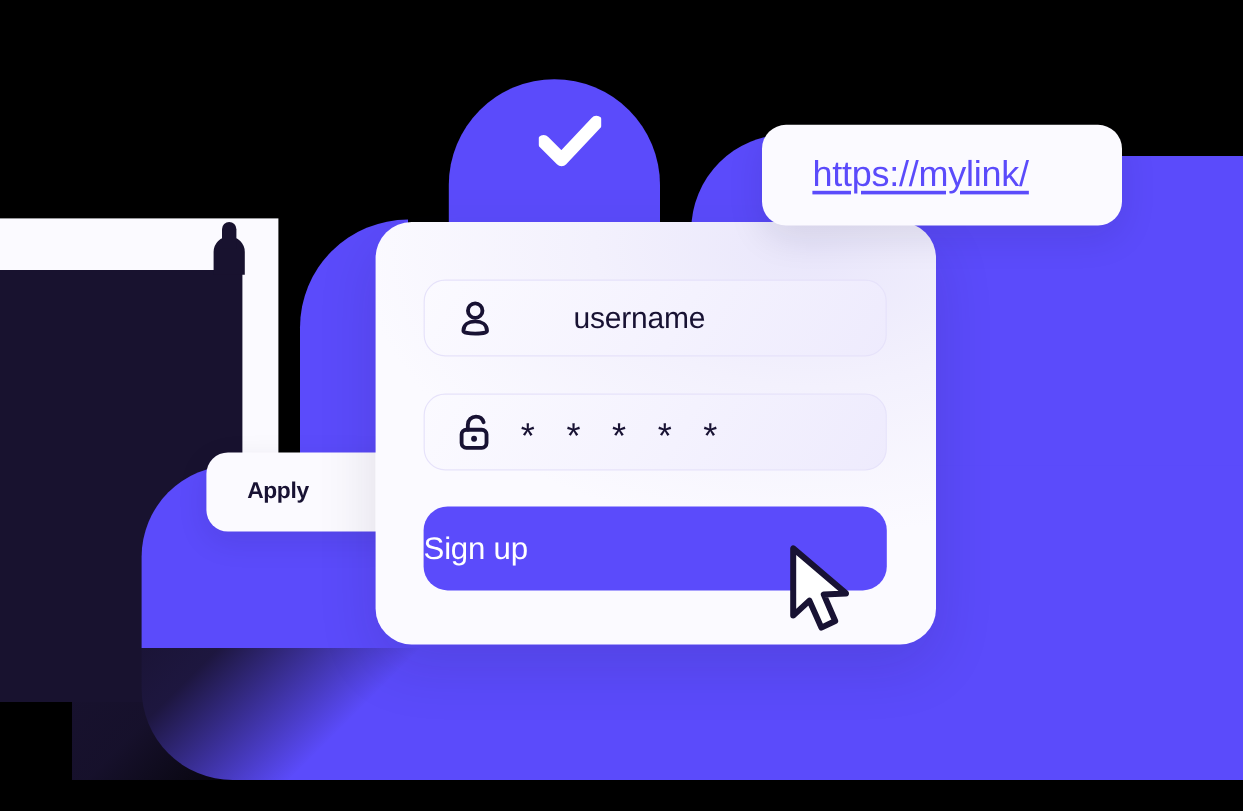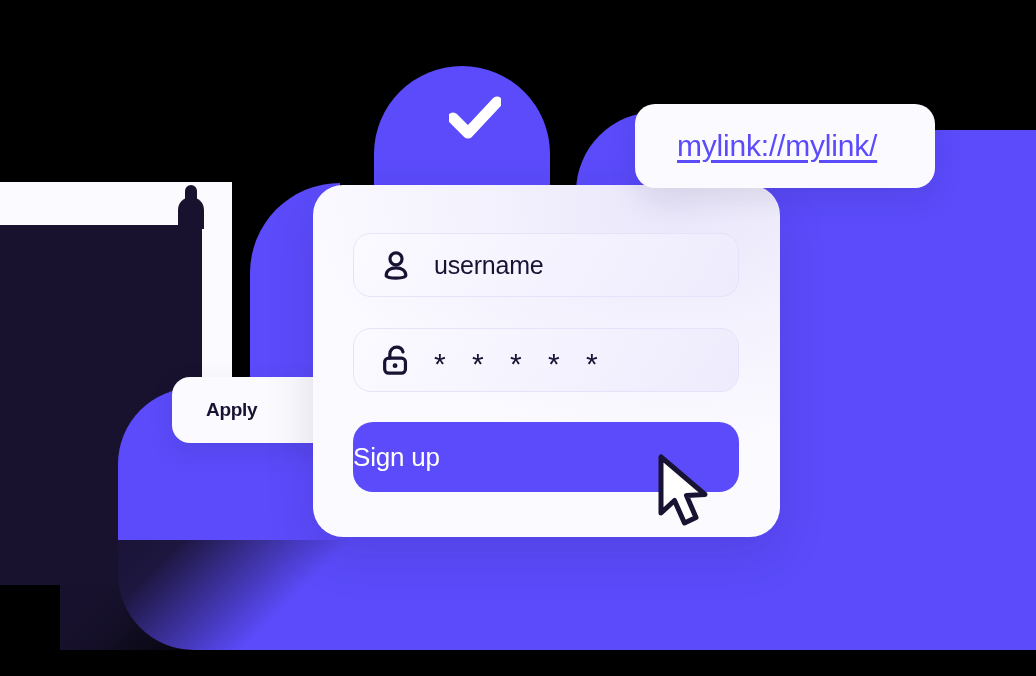--- a/index.html
+++ b/index.html
@@ -138,21 +138,21 @@
   .field{
     position:absolute;
     left:40px; width:386px; height:64px;
     background:linear-gradient(120deg,#fbfaff 0%, #f4f2fe 55%, #eeebfd 100%);
     border:1.5px solid #e6e2fa;
     border-radius:18px;
     display:flex;
     align-items:center;
     box-sizing:border-box;
   }
-  #field-username{ top:48px; }
+  #field-username{ top:48px;gap:44px; }
   #field-password{ top:143px; }
 
   .field-icon{
     margin-left:24px;
     width:36px; height:36px;
     display:flex; align-items:center; justify-content:center;
     flex:none;
   }
   .field-value{
     margin-left:20px;
@@ -242,20 +242,20 @@
       </span>
       <span class="field-value" id="password-value">* * * * *</span>
     </div>
 
     <div id="signup-button">
       <span id="signup-label">Sign up</span>
     </div>
   </div>
 
   <div id="url-card">
-    <span id="url-link">mylink://mylink/</span>
+    <span id="url-link">https://mylink/</span>
   </div>
 
   <svg id="cursor" viewBox="0 0 62 78" aria-hidden="true">
     <path d="M6 4 L6 60 L19.5 47.5 L29.5 70 L41 64.5 L31.5 42.5 L50 41.5 Z" fill="#ffffff" stroke="#181233" stroke-width="5" stroke-linejoin="round"></path>
   </svg>
 
 </div>
 
 </body></html>

